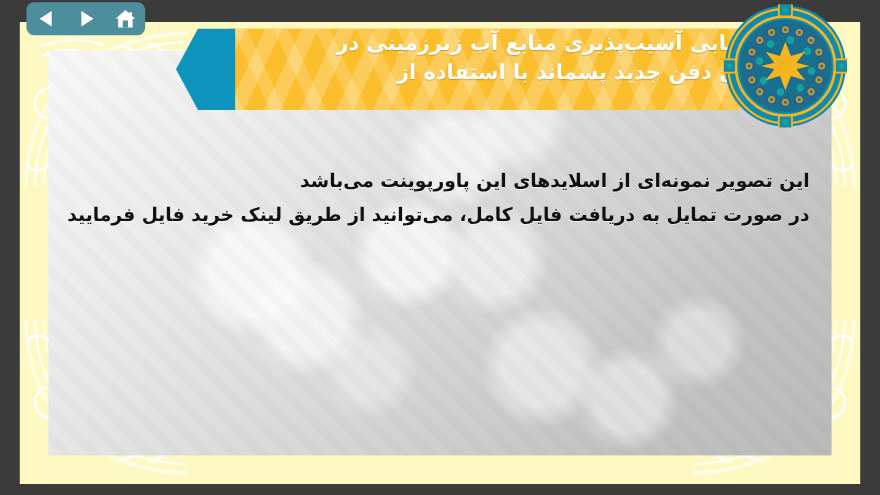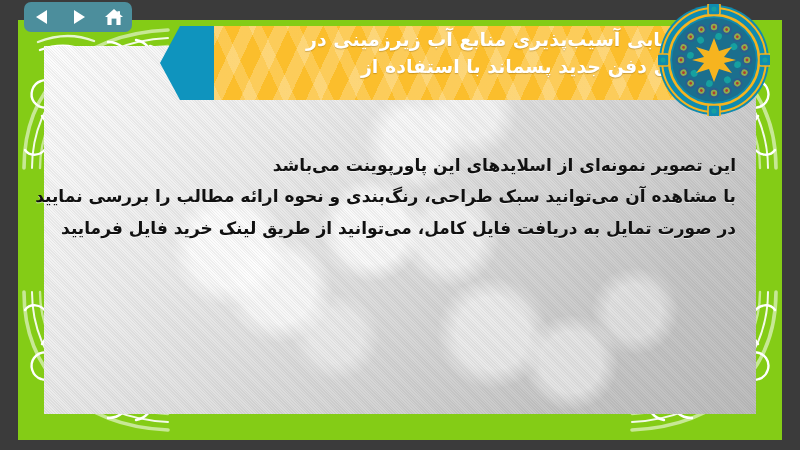--- a/index.html
+++ b/index.html
@@ -9,21 +9,21 @@
     font-family:"DejaVu Sans","Liberation Sans",sans-serif;
     position:relative;
   }
 
   
   #viewer{position:absolute;inset:0;background:#3b3b3b;}
 
   
   #slide{
     position:absolute;left:18px;top:20px;width:764px;height:420px;
-    background:#84cc16;
+    background:#fef9c3;
     overflow:hidden;
   }
   
   #slide-inner{
     position:absolute;left:26px;top:26px;right:26px;bottom:26px;
     background:
       radial-gradient(circle at 26% 55%, rgba(255,255,255,.85) 0 38px, rgba(255,255,255,0) 58px),
       radial-gradient(circle at 33% 66%, rgba(255,255,255,.75) 0 34px, rgba(255,255,255,0) 54px),
       radial-gradient(circle at 46% 50%, rgba(255,255,255,.80) 0 34px, rgba(255,255,255,0) 52px),
       radial-gradient(circle at 57% 52%, rgba(255,255,255,.60) 0 30px, rgba(255,255,255,0) 50px),
@@ -204,21 +204,20 @@
         </g>
       </svg>
     </div>
 
     <div id="slide-inner">
       <div id="texture"></div>
     </div>
 
     <div id="body-text">
       <div class="bl">این تصویر نمونه‌ای از اسلایدهای این پاورپوینت می‌باشد</div>
-      <div class="bl">با مشاهده آن می‌توانید سبک طراحی، رنگ‌بندی و نحوه ارائه مطالب را بررسی نمایید</div>
       <div class="bl">در صورت تمایل به دریافت فایل کامل، می‌توانید از طریق لینک خرید فایل فرمایید</div>
     </div>
 
   </div>
 
   <div id="banner-tab">
     <svg viewBox="0 0 54 74" width="54" height="74">
       <polygon points="54,0 20,0 0,37 20,74 54,74" fill="#0f94be"></polygon>
     </svg>
   </div>

